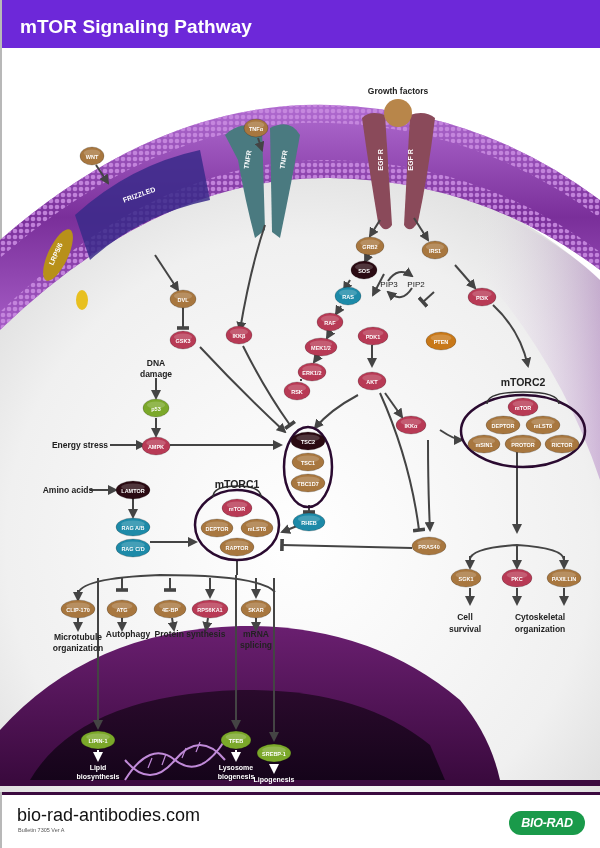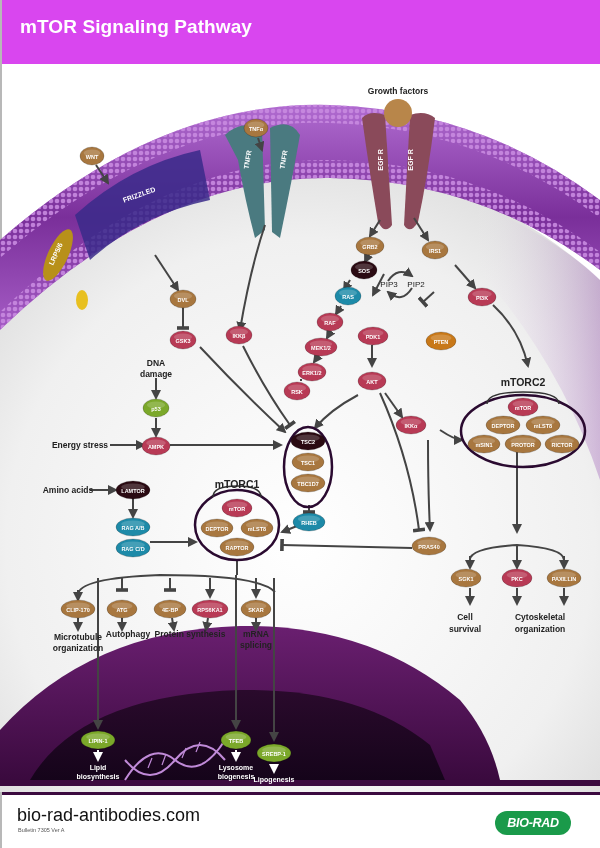--- a/index.html
+++ b/index.html
@@ -1,24 +1,24 @@
 <!DOCTYPE html>
 <html><head>
 <meta charset="utf-8">
 <style>
   html, body { margin:0; padding:0; }
   body { width:600px; height:848px; background:#ffffff; font-family:"Liberation Sans", sans-serif; position:relative; overflow:hidden; }
   .frame { position:absolute; left:0; top:0; width:600px; height:848px; border-left:2px solid #b8b8b8; box-sizing:border-box; }
-  .header { position:absolute; left:2px; top:0; width:598px; height:64px; background:#d946ef; }
+  .header { position:absolute; left:2px; top:0; width:598px; height:48px; background:#6d28d9; }
   .header h1 { position:absolute; left:18px; top:16px; margin:0; color:#fff; font-size:19px; font-weight:bold; letter-spacing:0.1px; }
   svg#diagram { position:absolute; left:0; top:56px; }
   .footer { position:absolute; left:2px; top:792px; width:598px; height:56px; background:#fff; border-top:3px solid #3b0a3f; }
   .footer .site { position:absolute; left:15px; top:10px; font-size:18px; color:#111; }
   .footer .bulletin { position:absolute; left:16px; top:32px; font-size:5.5px; color:#555; }
-  .footer .logo { position:absolute; left:493px; top:16px; width:76px; height:24px; background:#1a9a4a; border-radius:12px; color:#fff; font-weight:bold; font-style:italic; font-size:12.5px; text-align:center; line-height:24px; letter-spacing:-0.3px; }
+  .footer .logo { position:absolute; left:507px; top:16px; width:76px; height:24px; background:#1a9a4a; border-radius:12px; color:#fff; font-weight:bold; font-style:italic; font-size:12.5px; text-align:center; line-height:24px; letter-spacing:-0.3px; }
   text { font-family:"Liberation Sans", sans-serif; }
   .nl { fill:#fff; font-size:5.5px; font-weight:bold; text-anchor:middle; dominant-baseline:central; }
   .lbl { fill:#222; font-size:8.5px; font-weight:bold; text-anchor:middle; }
   .lblw { fill:#fff; font-size:7px; font-weight:bold; text-anchor:middle; }
   .cplx { fill:#222; font-size:10.5px; font-weight:bold; text-anchor:middle; }
   .edge { stroke:#444; stroke-width:2; fill:none; }
 </style>
 </head>
 <body>
 

